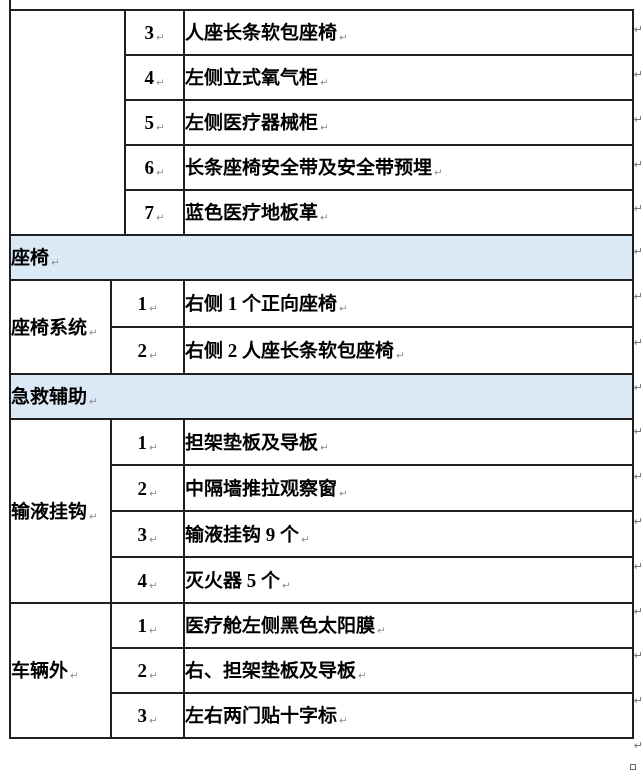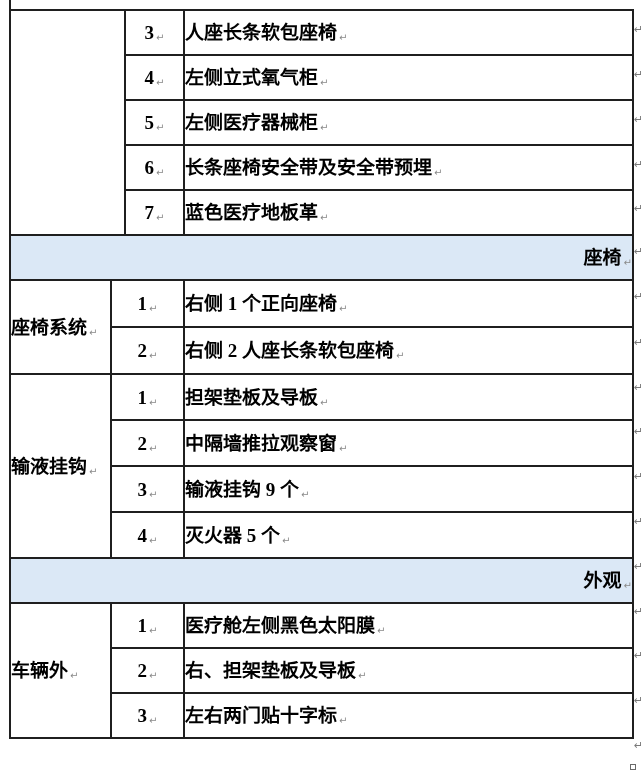--- a/index.html
+++ b/index.html
@@ -25,21 +25,21 @@
   table.hdr  tr { height:45px; }
   table.secB tr { height:47px; }
   table.secC tr { height:46px; }
   table.secD tr { height:45px; }
 
   td.numcell { text-align:center; }
   td.txtcell { padding-left:7px; text-align:left; }
   td.lblcell { }
   td.cutcell { border-top:none; }
 
-  table.hdr td { background:#dbe8f6; text-align:right; }
+  table.hdr td { background:#dbe8f6; text-align:left; }
 
   
   .mk {
     display:inline-block; font-family:"DejaVu Sans",sans-serif;
     font-size:10px; font-weight:normal; color:#8a8a8a;
     margin-left:2px; transform:translateY(2px);
   }
   .omk {
     position:absolute; left:634px; font-family:"DejaVu Sans",sans-serif;
     font-size:11px; color:#7a7a7a; line-height:1;
@@ -113,20 +113,30 @@
         <td class="numcell"><span>1</span><span class="mk">↵</span></td>
         <td class="txtcell"><span>右侧 1 个正向座椅</span><span class="mk">↵</span></td>
       </tr>
       <tr>
         <td class="numcell"><span>2</span><span class="mk">↵</span></td>
         <td class="txtcell"><span>右侧 2 人座长条软包座椅</span><span class="mk">↵</span></td>
       </tr>
     </tbody>
       </table>
 
+    <table class="sec hdr">
+      <colgroup>
+          <col style="width:623px">
+        </colgroup>
+      <tbody>
+          <tr>
+            <td><span>急救辅助</span><span class="mk">↵</span></td>
+          </tr>
+    </tbody>
+      </table>
 
     <table class="sec secC">
       <colgroup>
           <col style="width:101px">
           <col style="width:73px">
           <col style="width:449px">
         </colgroup>
       <tbody>
           <tr>
         <td class="lblcell" rowspan="4"><span>输液挂钩</span><span class="mk">↵</span></td>
@@ -141,30 +151,20 @@
         <td class="numcell"><span>3</span><span class="mk">↵</span></td>
         <td class="txtcell"><span>输液挂钩 9 个</span><span class="mk">↵</span></td>
       </tr>
       <tr>
         <td class="numcell"><span>4</span><span class="mk">↵</span></td>
         <td class="txtcell"><span>灭火器 5 个</span><span class="mk">↵</span></td>
       </tr>
     </tbody>
       </table>
 
-    <table class="sec hdr">
-      <colgroup>
-          <col style="width:623px">
-        </colgroup>
-      <tbody>
-          <tr>
-            <td><span>外观</span><span class="mk">↵</span></td>
-          </tr>
-    </tbody>
-      </table>
 
     <table class="sec secD">
       <colgroup>
           <col style="width:101px">
           <col style="width:73px">
           <col style="width:449px">
         </colgroup>
       <tbody>
           <tr>
         <td class="lblcell" rowspan="3"><span>车辆外</span><span class="mk">↵</span></td>

